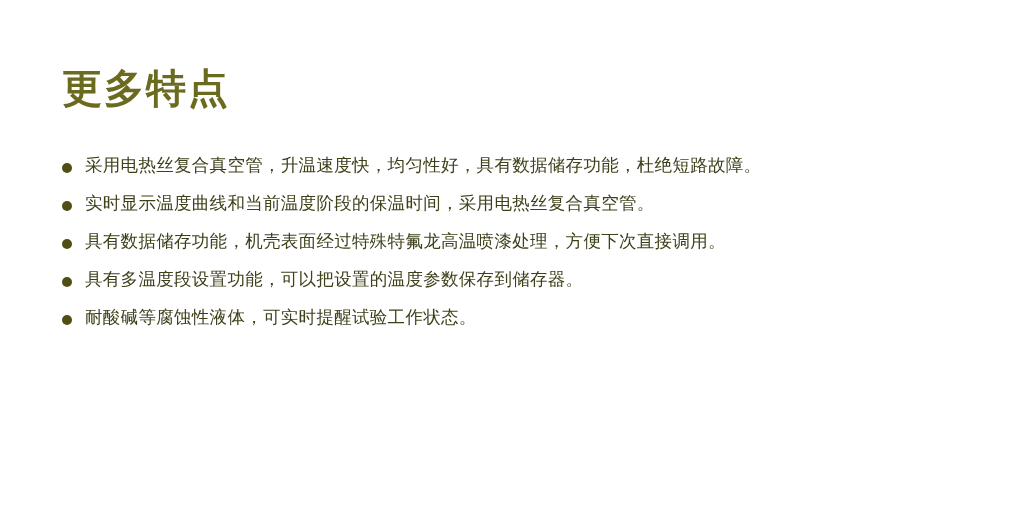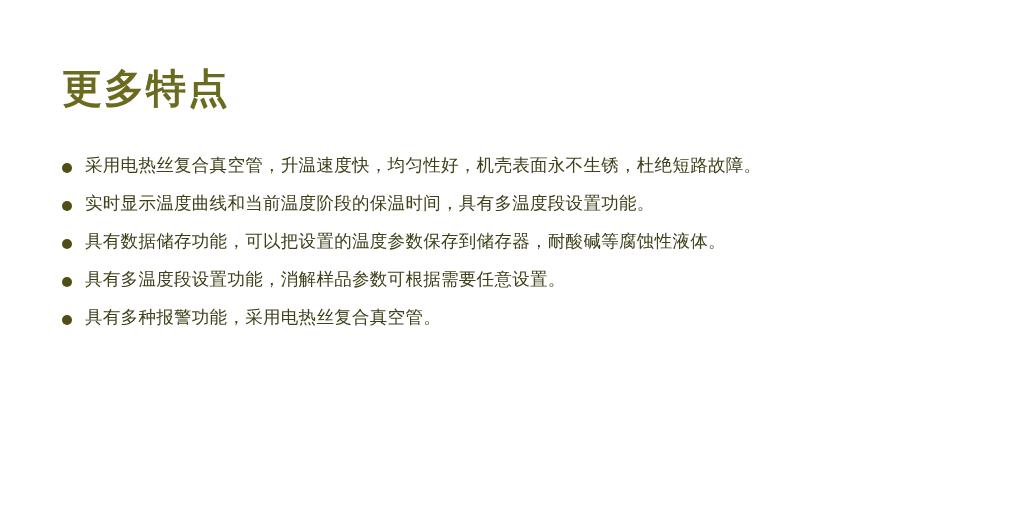--- a/index.html
+++ b/index.html
@@ -66,33 +66,33 @@
 </head>
 <body>
 
 <div class="slide">
 
   <div class="title">更多特点</div>
 
   <ul class="bullet-list">
     <li class="bullet-item">
       <span class="bullet-marker"></span>
-      <span class="bullet-text">采用电热丝复合真空管，升温速度快，均匀性好，机壳表面永不生锈，杜绝短路故障。</span>
+      <span class="bullet-text">采用电热丝复合真空管，升温速度快，均匀性好，具有数据储存功能，杜绝短路故障。</span>
     </li>
     <li class="bullet-item">
       <span class="bullet-marker"></span>
-      <span class="bullet-text">实时显示温度曲线和当前温度阶段的保温时间，具有多温度段设置功能。</span>
+      <span class="bullet-text">实时显示温度曲线和当前温度阶段的保温时间，采用电热丝复合真空管。</span>
     </li>
     <li class="bullet-item">
       <span class="bullet-marker"></span>
-      <span class="bullet-text">具有数据储存功能，可以把设置的温度参数保存到储存器，耐酸碱等腐蚀性液体。</span>
+      <span class="bullet-text">具有数据储存功能，机壳表面经过特殊特氟龙高温喷漆处理，方便下次直接调用。</span>
     </li>
     <li class="bullet-item">
       <span class="bullet-marker"></span>
-      <span class="bullet-text">具有多温度段设置功能，消解样品参数可根据需要任意设置。</span>
+      <span class="bullet-text">具有多温度段设置功能，可以把设置的温度参数保存到储存器。</span>
     </li>
     <li class="bullet-item">
       <span class="bullet-marker"></span>
-      <span class="bullet-text">具有多种报警功能，采用电热丝复合真空管。</span>
+      <span class="bullet-text">耐酸碱等腐蚀性液体，可实时提醒试验工作状态。</span>
     </li>
   </ul>
 
 </div>
 
 </body></html>

